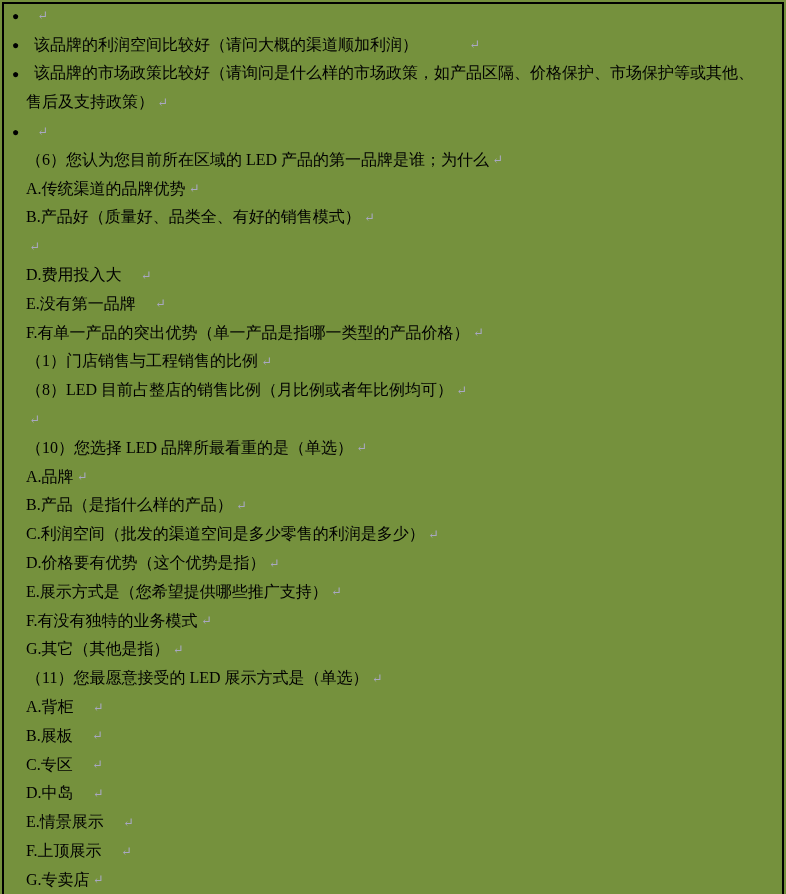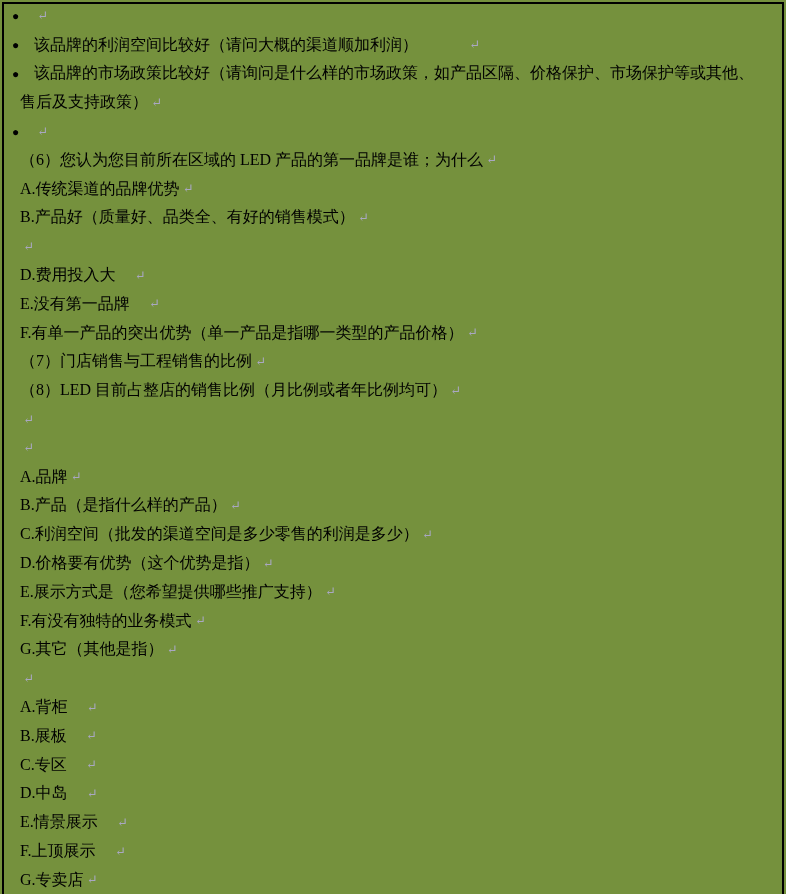--- a/index.html
+++ b/index.html
@@ -29,21 +29,21 @@
   .content {
     position: absolute;
     top: 2px;
     left: 4px;
     right: 4px;
   }
   .line {
     height: 28.8px;
     display: flex;
     align-items: center;
-    padding-left: 16px;
+    padding-left: 22px;
     font-size: 16px;
     color: var(--text-color, #000000);
     white-space: pre;
     overflow: hidden;
   }
   .line.bulleted {
     padding-left: 8px;
   }
   .bullet {
     font-size: 12px;
@@ -74,32 +74,32 @@
       <div class="line bulleted"><span class="bullet">●</span><span class="txt">该品牌的市场政策比较好（请询问是什么样的市场政策，如产品区隔、价格保护、市场保护等或其他、</span></div>
       <div class="line"><span class="txt">售后及支持政策）</span><span class="mark">↵</span></div>
       <div class="line bulleted"><span class="bullet">●</span><span class="mark">↵</span></div>
       <div class="line"><span class="txt">（6）您认为您目前所在区域的 LED 产品的第一品牌是谁；为什么</span><span class="mark">↵</span></div>
       <div class="line"><span class="txt">A.传统渠道的品牌优势</span><span class="mark">↵</span></div>
       <div class="line"><span class="txt">B.产品好（质量好、品类全、有好的销售模式）</span><span class="mark">↵</span></div>
       <div class="line"><span class="mark">↵</span></div>
       <div class="line"><span class="txt">D.费用投入大　</span><span class="mark">↵</span></div>
       <div class="line"><span class="txt">E.没有第一品牌　</span><span class="mark">↵</span></div>
       <div class="line"><span class="txt">F.有单一产品的突出优势（单一产品是指哪一类型的产品价格）</span><span class="mark">↵</span></div>
-      <div class="line"><span class="txt">（7）门店销售与工程销售的比例</span><span class="mark">↵</span></div>
+      <div class="line"><span class="txt">（1）门店销售与工程销售的比例</span><span class="mark">↵</span></div>
       <div class="line"><span class="txt">（8）LED 目前占整店的销售比例（月比例或者年比例均可）</span><span class="mark">↵</span></div>
       <div class="line"><span class="mark">↵</span></div>
-      <div class="line"><span class="mark">↵</span></div>
+      <div class="line"><span class="txt">（10）您选择 LED 品牌所最看重的是（单选）</span><span class="mark">↵</span></div>
       <div class="line"><span class="txt">A.品牌</span><span class="mark">↵</span></div>
       <div class="line"><span class="txt">B.产品（是指什么样的产品）</span><span class="mark">↵</span></div>
       <div class="line"><span class="txt">C.利润空间（批发的渠道空间是多少零售的利润是多少）</span><span class="mark">↵</span></div>
       <div class="line"><span class="txt">D.价格要有优势（这个优势是指）</span><span class="mark">↵</span></div>
       <div class="line"><span class="txt">E.展示方式是（您希望提供哪些推广支持）</span><span class="mark">↵</span></div>
       <div class="line"><span class="txt">F.有没有独特的业务模式</span><span class="mark">↵</span></div>
       <div class="line"><span class="txt">G.其它（其他是指）</span><span class="mark">↵</span></div>
-      <div class="line"><span class="mark">↵</span></div>
+      <div class="line"><span class="txt">（11）您最愿意接受的 LED 展示方式是（单选）</span><span class="mark">↵</span></div>
       <div class="line"><span class="txt">A.背柜　</span><span class="mark">↵</span></div>
       <div class="line"><span class="txt">B.展板　</span><span class="mark">↵</span></div>
       <div class="line"><span class="txt">C.专区　</span><span class="mark">↵</span></div>
       <div class="line"><span class="txt">D.中岛　</span><span class="mark">↵</span></div>
       <div class="line"><span class="txt">E.情景展示　</span><span class="mark">↵</span></div>
       <div class="line"><span class="txt">F.上顶展示　</span><span class="mark">↵</span></div>
       <div class="line"><span class="txt">G.专卖店</span><span class="mark">↵</span></div>
     </div>
 </div>
 

